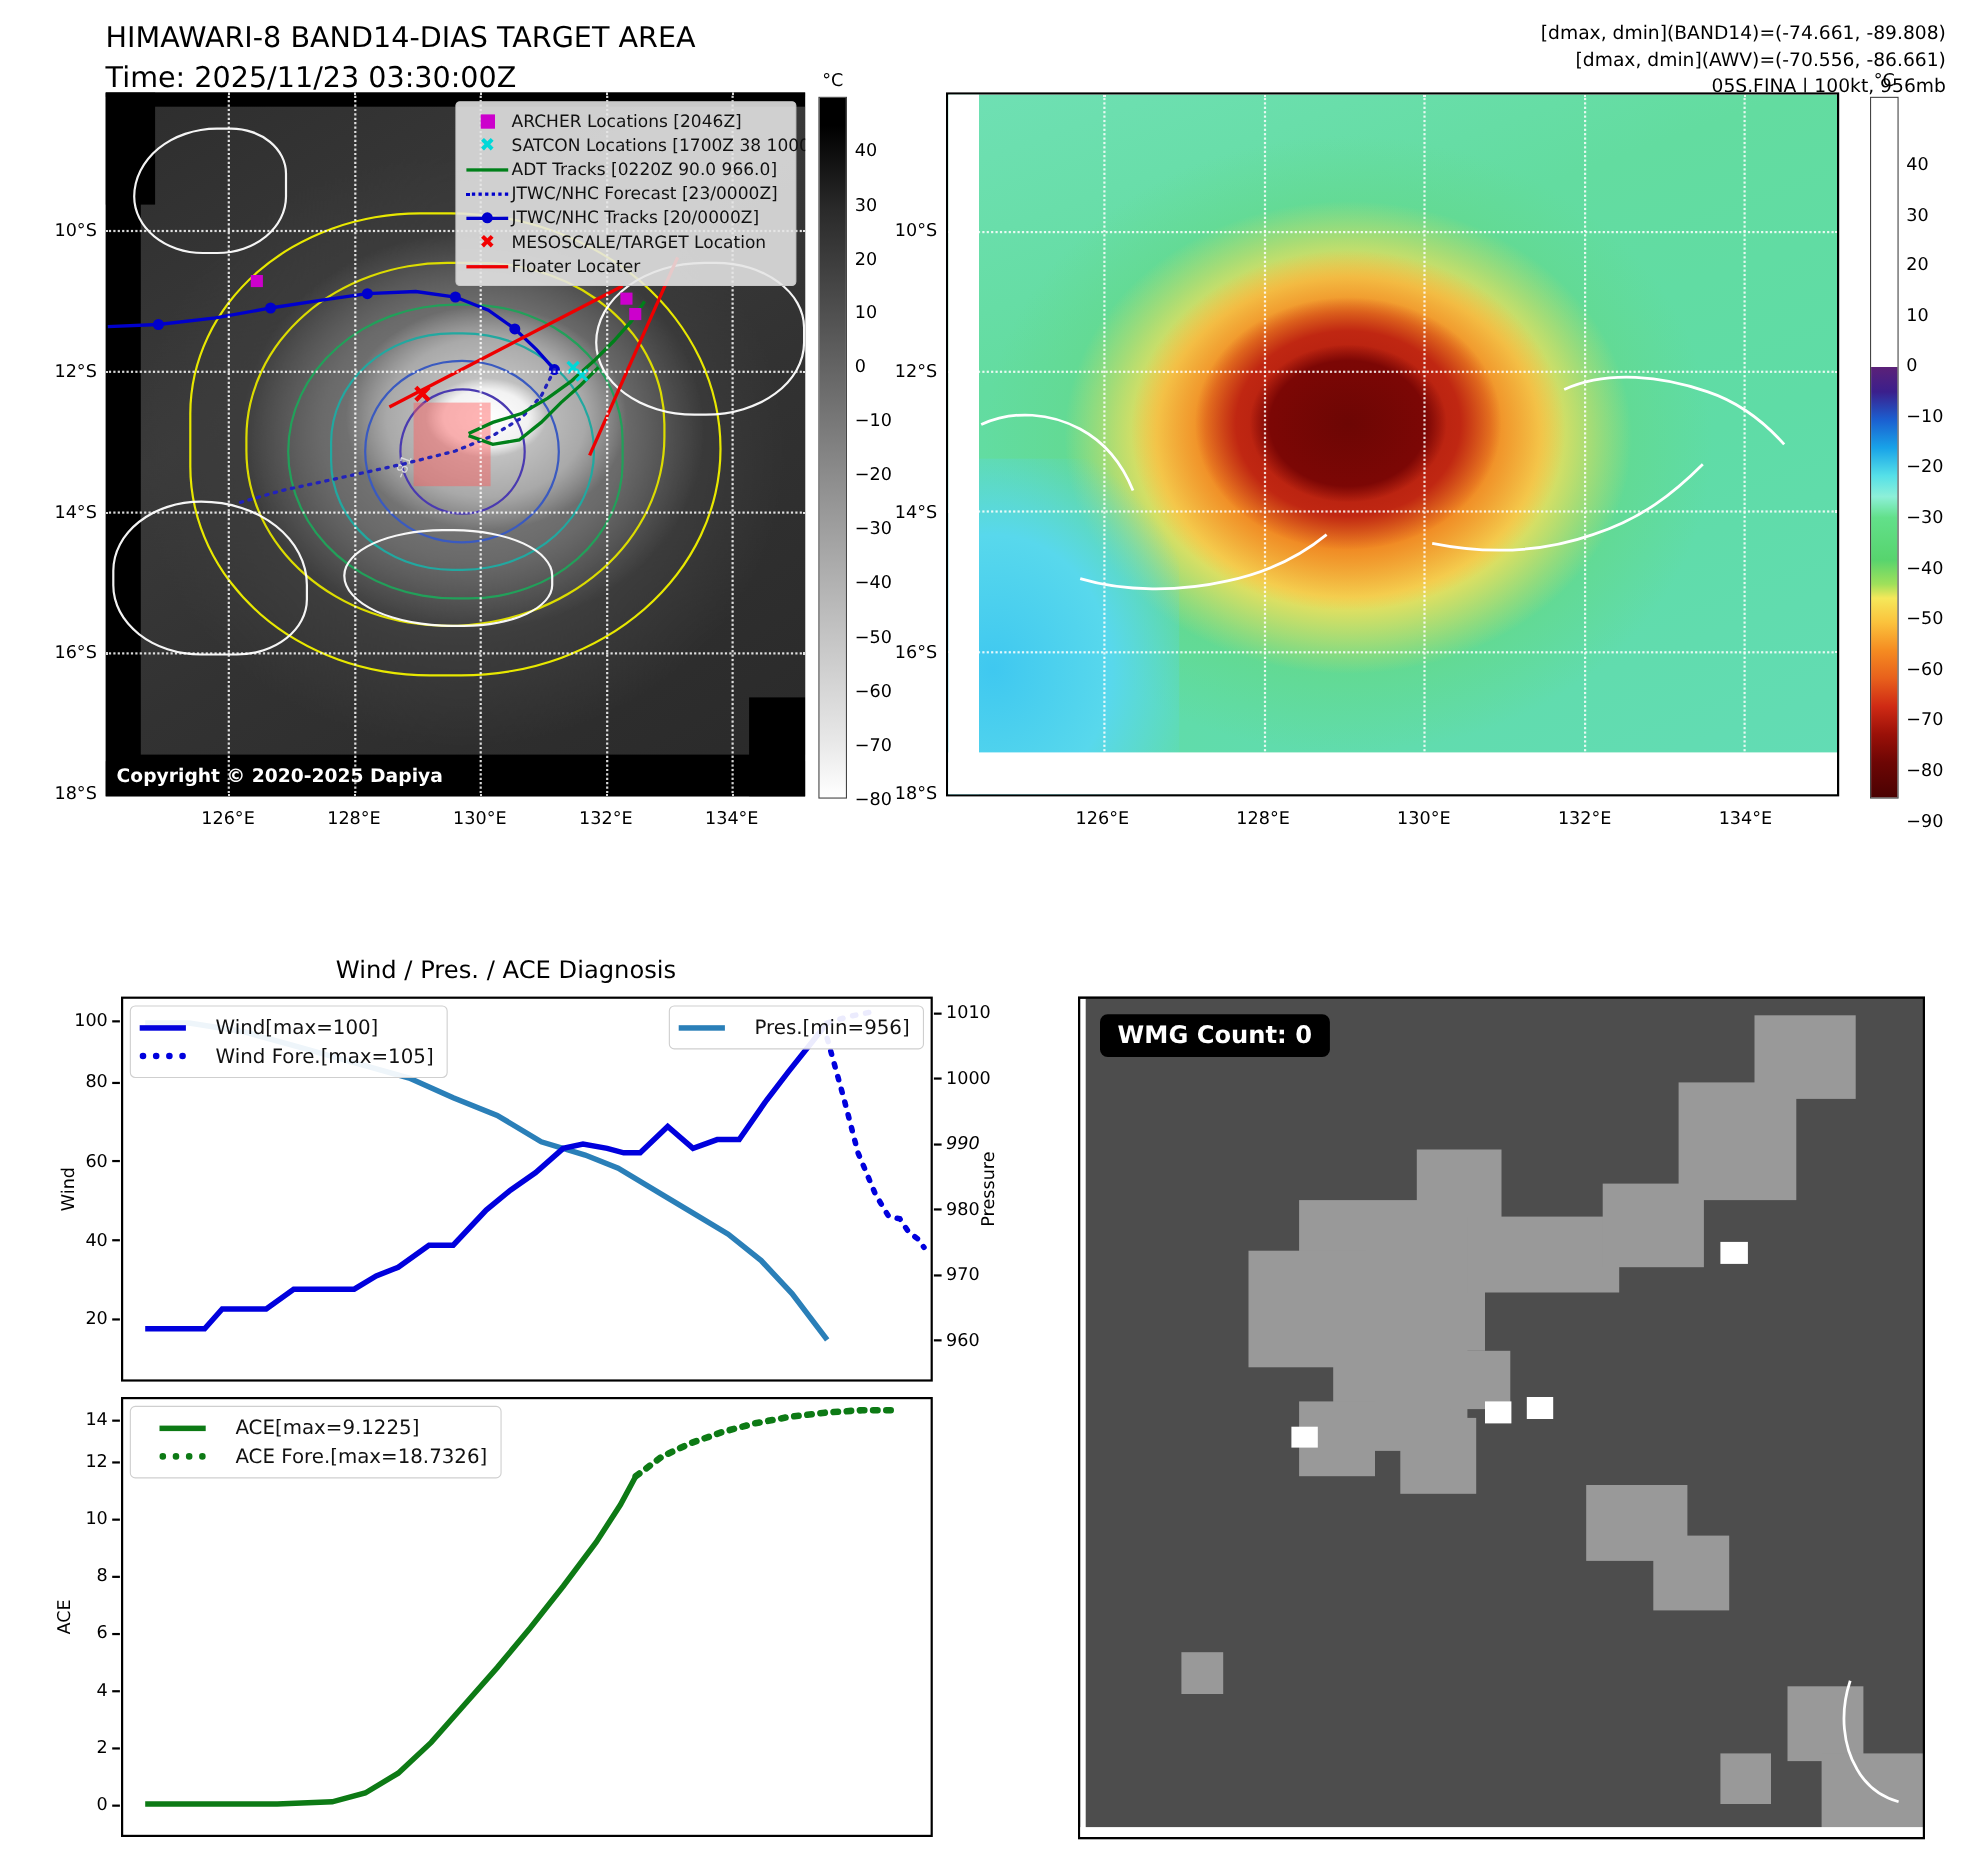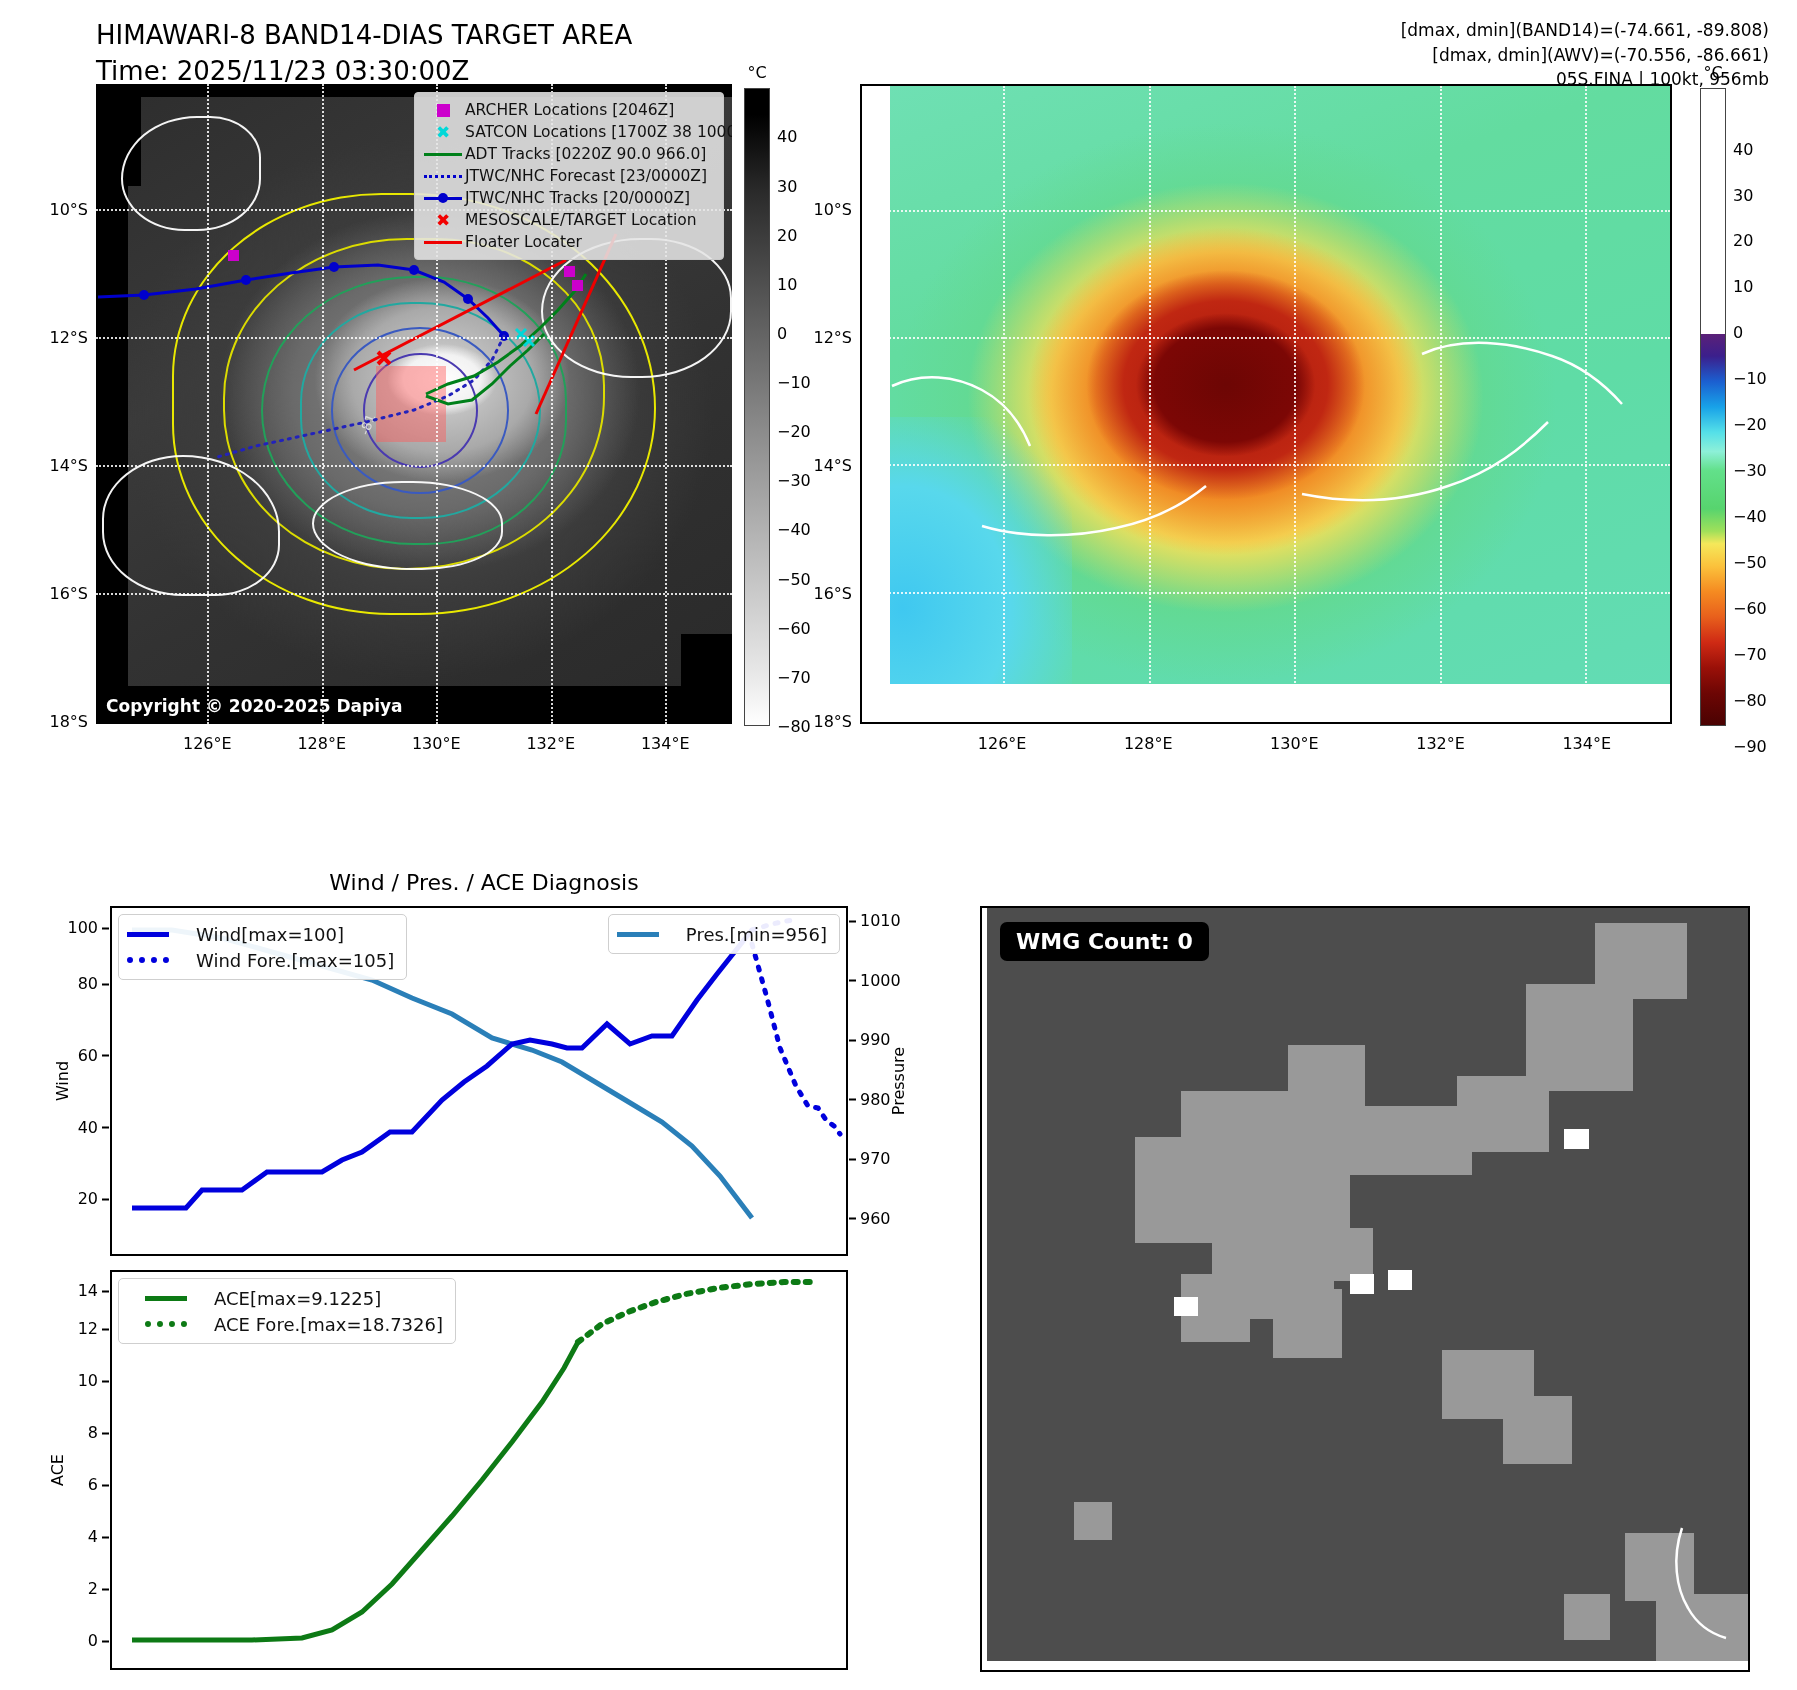--- a/index.html
+++ b/index.html
@@ -97,21 +97,21 @@
       linear-gradient(160deg,#6fe0b4 0%,#63dca0 30%,#5fdca6 60%,#63dcb6 100%);
   }
   .ir-cold-sw {
     position:absolute; left:-4%; top:52%; width:30%; height:50%;
     background:radial-gradient(ellipse at 30% 60%, #3fc8f0 0%, #58d8ec 45%, rgba(99,220,200,0) 80%);
   }
   .ir-white-bottom { position:absolute; left:0; right:0; bottom:0; height:6%; background:#fff; }
   .ir-white-left { position:absolute; left:0; top:0; bottom:0; width:3.5%; background:#fff; }
 
   
-  #wind-title { position:absolute; left:108px; top:870px; width:752px; text-align:center; font-size:22px; color:#000; }
+  #wind-title { position:absolute; left:84px; top:870px; width:752px; text-align:center; font-size:22px; color:#000; }
   #wind-panel { left:110px; top:906px; width:738px; height:350px; }
   #ace-panel  { left:110px; top:1270px; width:738px; height:400px; }
   .plotbox { position:absolute; inset:0; border:2px solid #000; background:#fff; overflow:visible; }
   .ytick { position:absolute; right:100%; margin-right:12px; transform:translateY(-50%); font-size:16px; color:#000; }
   .ytick::after { content:""; position:absolute; left:100%; top:50%; margin-left:4px; width:7px; height:2px; background:#000; }
   .ytick-r { position:absolute; left:100%; margin-left:12px; transform:translateY(-50%); font-size:16px; color:#000; }
   .ytick-r::before { content:""; position:absolute; right:100%; top:50%; margin-right:4px; width:7px; height:2px; background:#000; }
   .axis-name { position:absolute; font-size:16px; color:#000; }
   #wind-axis-name { left:-68px; top:50%; transform:translateY(-50%) rotate(-90deg); }
   #pres-axis-name { right:-84px; top:50%; transform:translateY(-50%) rotate(-90deg); }
@@ -391,21 +391,21 @@
 
   <div class="ytick" style="top:83.5%;">20</div>
   <div class="ytick" style="top:63.0%;">40</div>
   <div class="ytick" style="top:42.5%;">60</div>
   <div class="ytick" style="top:22.0%;">80</div>
   <div class="ytick" style="top:6.0%;">100</div>
 
   <div class="ytick-r" style="top:89.0%;">960</div>
   <div class="ytick-r" style="top:72.0%;">970</div>
   <div class="ytick-r" style="top:55.0%;">980</div>
-  <div class="ytick-r" style="top:38.0%;">990</div>
+  <div class="ytick-r" style="top:38.0%;font-style:italic;">990</div>
   <div class="ytick-r" style="top:21.0%;">1000</div>
   <div class="ytick-r" style="top:4.0%;">1010</div>
 </div>
 
 <div class="panel" id="ace-panel">
   <div class="plotbox">
     <svg width="734" height="396" viewBox="0 0 734 396" style="position:absolute;inset:0;">
       <polyline fill="none" stroke="#0d7a15" stroke-width="5" points="20,368 80,368 140,368 190,366 220,358 250,340 280,312 310,278 340,244 370,208 400,170 430,130 452,96 466,70"></polyline>
       <polyline fill="none" stroke="#0d7a15" stroke-width="6" stroke-dasharray="4 8" stroke-linecap="round" points="466,70 490,52 516,40 544,30 574,22 606,16 640,12 672,10 700,10"></polyline>
     </svg>

